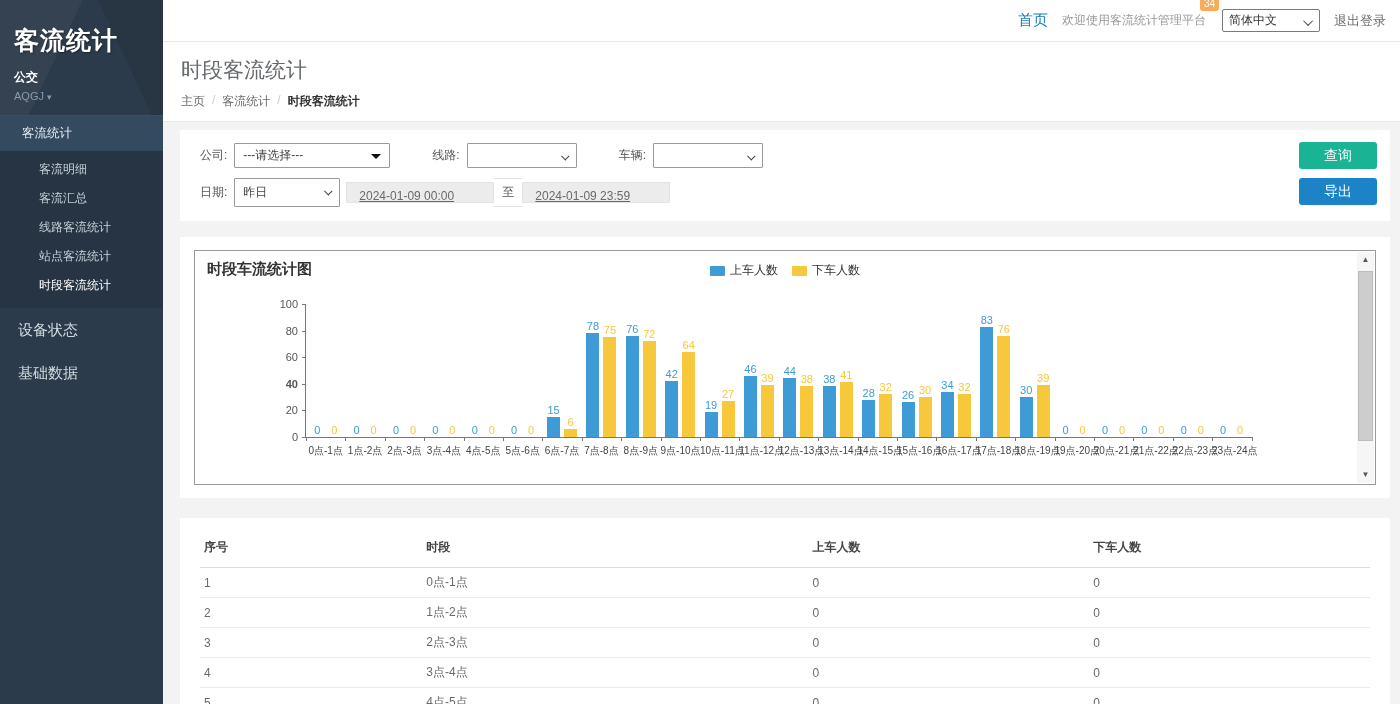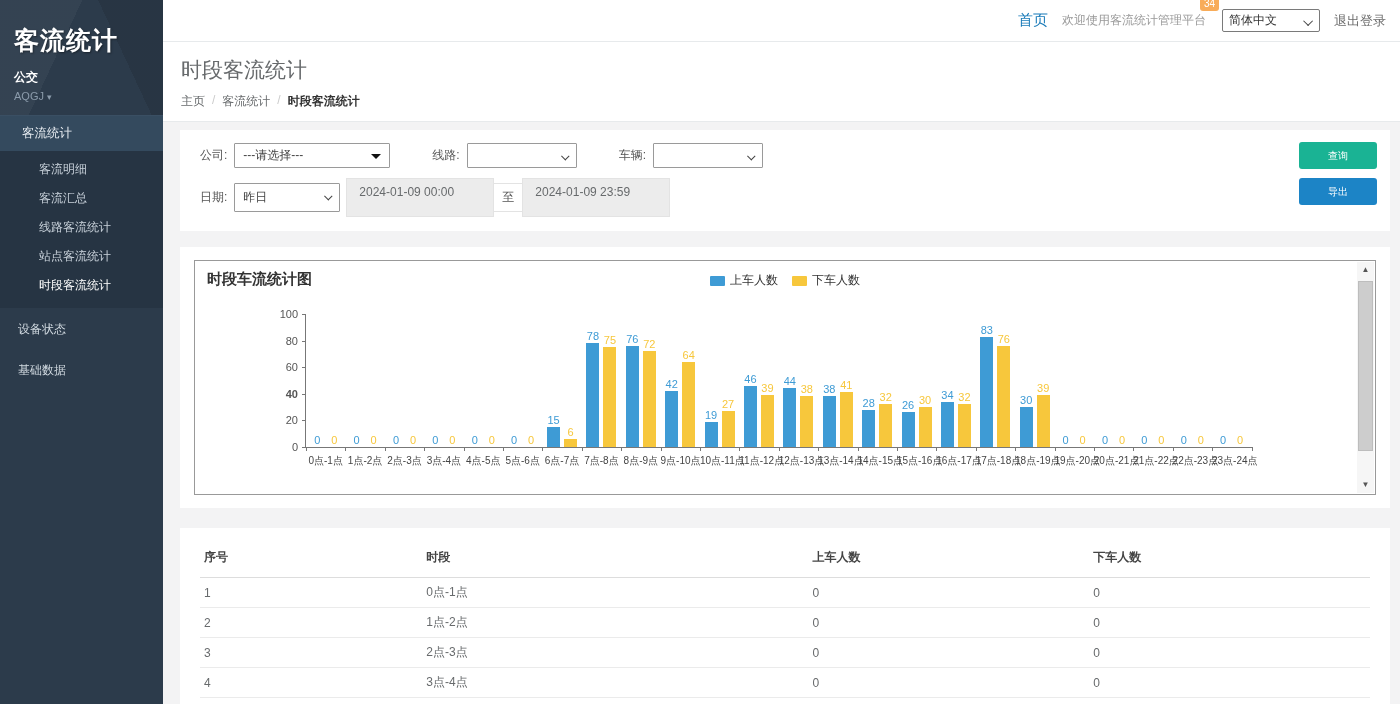--- a/index.html
+++ b/index.html
@@ -14,21 +14,21 @@
                      linear-gradient(245deg, rgba(0,0,0,0.10) 0 30%, transparent 30%); }
   .brand-title { color:#fff; font-size:25px; font-weight:bold; letter-spacing:1px; text-shadow:1px 1px 2px rgba(0,0,0,.4); }
   .brand-org { color:#fff; font-size:12px; font-weight:bold; margin-top:12px; }
   .brand-user { color:#8b9bab; font-size:11px; margin-top:4px; cursor:pointer; }
   .brand-user .caret { font-size:9px; color:#8b9bab; }
   .nav-section-header { background:#344a5e; color:#e8edf2; padding:9px 0 9px 22px; font-size:12.5px; cursor:pointer;
     border-top:1px solid #3a4f63; }
   .nav-sub { background:#263443; padding:4px 0 8px 0; }
   .nav-sub-item { color:#c9d2db; padding:6px 0 6px 39px; font-size:12px; cursor:pointer; }
   .nav-sub-item.active { color:#ffffff; }
-  .nav-item { color:#d2dae1; padding:11px 0 11px 18px; font-size:12px; cursor:pointer; margin-top:2px; }
+  .nav-item { color:#d2dae1; padding:11px 0 11px 18px; font-size:15px; cursor:pointer; margin-top:2px; }
 
   
   .main { position:absolute; left:163px; top:0; right:0; height:704px; }
   .topbar { height:42px; background:#fff; border-bottom:1px solid #e7eaec;
     display:flex; align-items:center; justify-content:flex-end; gap:14px; padding:0 14px; }
   .home-link { color:#1a7bb9; font-size:15px; cursor:pointer; }
   .welcome-text { color:#999; font-size:12px; }
   .lang-wrap { position:relative; margin-left:2px; }
   .badge { position:absolute; top:-12px; left:-22px; background:#f8ac59; color:#fff; font-size:10px;
     border-radius:3px; padding:1px 4px; line-height:12px; }
@@ -53,26 +53,26 @@
   .filter-row + .filter-row { margin-top:10px; }
   .f-label { color:#555; margin-right:7px; }
   .f-group { display:flex; align-items:center; margin-right:42px; }
   .fake-select { border:1px solid #9a9a9a; background:#fff; height:25px; display:flex; align-items:center;
     padding:0 22px 0 8px; position:relative; color:#444; cursor:pointer; border-radius:1px; }
   .fake-select.small-chev::after { content:""; position:absolute; right:7px; top:10px;
     border-left:1.5px solid #444; border-bottom:1.5px solid #444; width:5px; height:5px; transform:rotate(-45deg) translateY(-1px); }
   .fake-select.big-tri::after { content:""; position:absolute; right:8px; top:10px;
     border:5px solid transparent; border-top-color:#111; }
   .w150 { width:156px; } .w110 { width:110px; } .w160 { width:162px; } .w105 { width:106px; }
-  .ro-input { background:#ececec; border:1px solid #e3e3e3; color:#676a6c; height:39px; line-height:27px;
-    padding:0 12px; width:148px; }
+  .ro-input { background:#ececec; border:1px solid #e3e3e3; color:#676a6c; height:21px; line-height:27px;
+    padding:0 12px; width:148px;text-decoration:underline; }
   .date-sep { background:#fff; border:1px solid #e3e3e3; border-left:none; border-right:none; height:29px;
     line-height:27px; width:28px; text-align:center; color:#555; }
   .btn-col { position:absolute; right:13px; top:12px; display:flex; flex-direction:column; gap:9px; }
-  .btn { width:78px; height:27px; border:none; border-radius:3px; color:#fff; font-size:10px;
+  .btn { width:78px; height:27px; border:none; border-radius:3px; color:#fff; font-size:14px;
     font-family:inherit; cursor:pointer; }
   .btn-query { background:#1ab394; }
   .btn-export { background:#1c84c6; }
 
   
   .chart-outer { background:#fff; margin-top:16px; padding:13px 14px; }
   .chart-box { border:1px solid #999; position:relative; height:235px; background:#fff; overflow:hidden; }
   .chart-title { position:absolute; left:12px; top:9px; font-size:15px; font-weight:bold; color:#333; }
   .chart-legend { position:absolute; left:50%; transform:translateX(-50%); top:11px; display:flex; gap:14px; align-items:center; }
   .legend-item { display:flex; align-items:center; gap:5px; font-size:12px; color:#333; cursor:pointer; }

